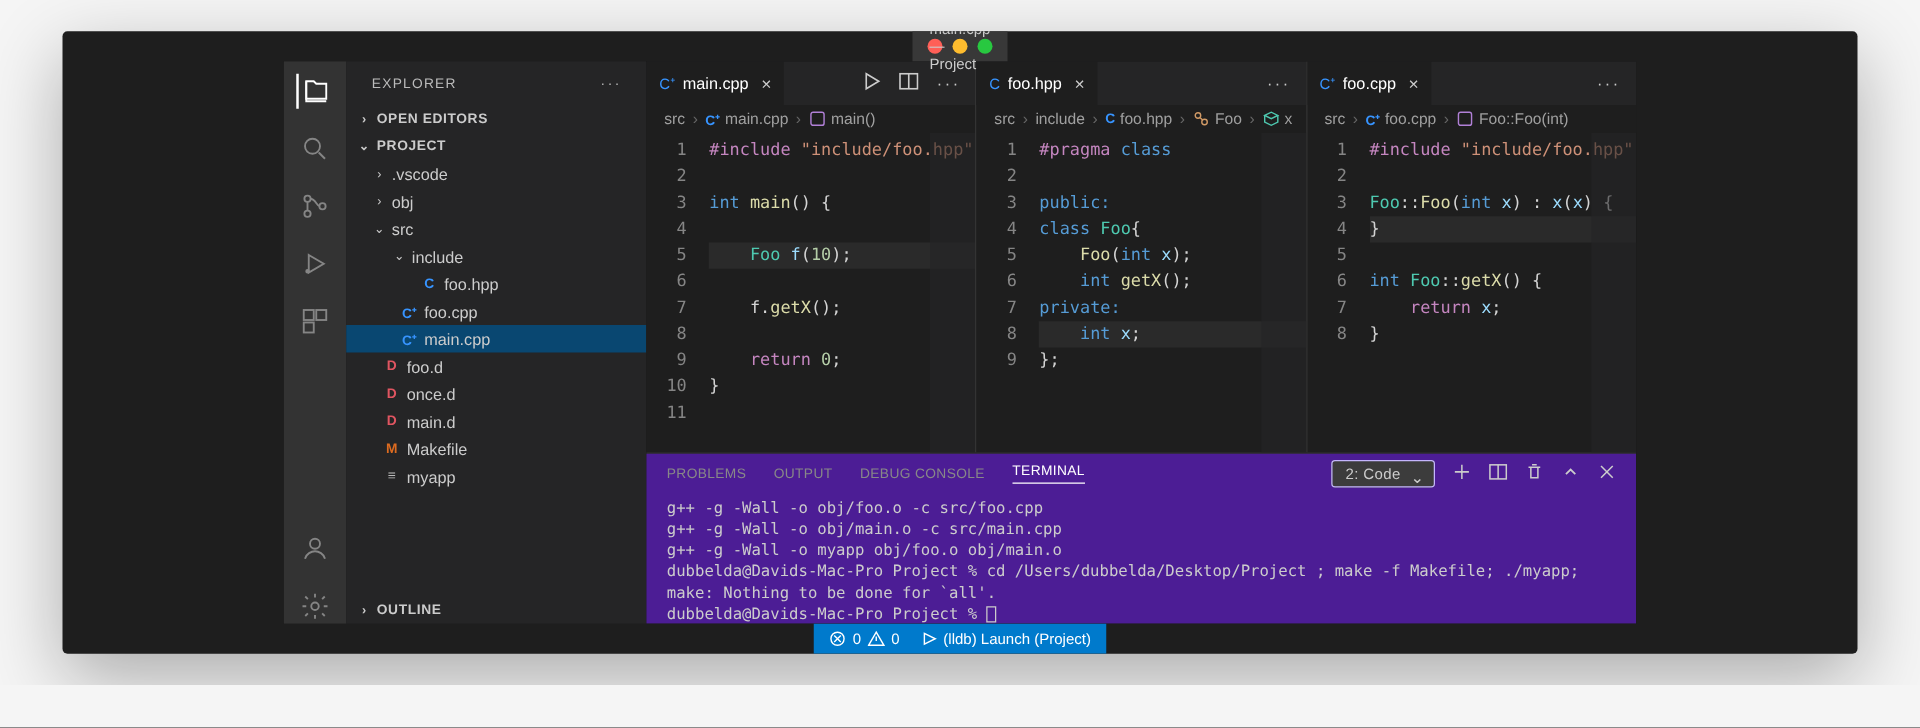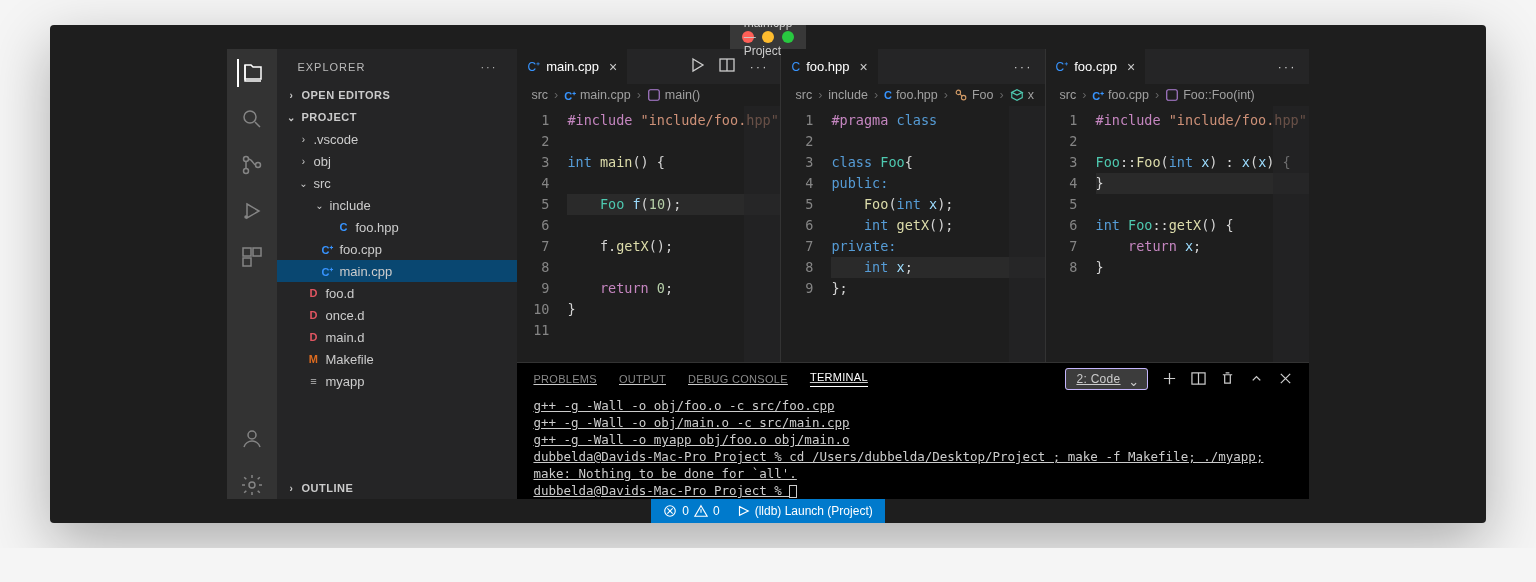--- a/index.html
+++ b/index.html
@@ -81,21 +81,21 @@
 .hint-box { display:inline-block; background:#252526; border:1px solid #454545; padding:2px 8px; border-radius:2px; }
 
 .kw { color:#569cd6; }
 .str { color:#ce9178; }
 .type { color:#4ec9b0; }
 .fn { color:#dcdcaa; }
 .num { color:#b5cea8; }
 .var { color:#9cdcfe; }
 .punct { color:#d4d4d4; }
 .mac { color:#c586c0; }
-.panel { height:136px; display:flex; flex-direction:column; background:#000000;text-decoration:underline; }
+.panel { height:136px; display:flex; flex-direction:column; background:#4c1d95; }
 .panel-tabs { height:32px; display:flex; align-items:center; padding:0 16px; gap:22px; font-size:11px; color:#888; letter-spacing:0.3px; }
 .panel-tab { cursor:pointer; text-transform:uppercase; }
 .panel-tab.active { color:#fff; border-bottom:1px solid #fff; padding-bottom:3px; }
 .panel-actions { margin-left:auto; display:flex; align-items:center; gap:14px; color:#ccc; }
 .panel-actions svg { width:15px; height:15px; }
 .term-select { background:#3c3c3c; color:#ccc; border:1px solid #c4b5fd; font-size:12px; padding:3px 26px 3px 10px; border-radius:3px; position:relative; }
 .term-select-wrap { position:relative; }
 .term-select-wrap::after { content:"⌄"; position:absolute; right:8px; top:2px; color:#ccc; font-size:13px; }
 .terminal-body { flex:1; padding:2px 16px; font-family:Menlo,Consolas,monospace; font-size:12.5px; color:#ccc; line-height:17px; white-space:pre; overflow:hidden; }
 .cursor-box { display:inline-block; width:8px; height:13px; border:1px solid #ccc; vertical-align:middle; }
@@ -360,22 +360,22 @@
                 <div>4</div>
                 <div>5</div>
                 <div>6</div>
                 <div>7</div>
                 <div>8</div>
                 <div>9</div>
             </div>
             <div class="code">
               <div class="line"><span class="mac">#pragma </span><span class="kw">class</span></div>
               <div class="line"></div>
+              <div class="line"><span class="kw">public:</span></div>
               <div class="line"><span class="kw">class </span><span class="type">Foo</span><span class="punct">{</span></div>
-              <div class="line"><span class="kw">public:</span></div>
               <div class="line"><span>    </span><span class="fn">Foo</span><span class="punct">(</span><span class="kw">int </span><span class="var">x</span><span class="punct">);</span></div>
               <div class="line"><span>    </span><span class="kw">int </span><span class="fn">getX</span><span class="punct">();</span></div>
               <div class="line"><span class="kw">private:</span></div>
               <div class="line hl-line"><span>    </span><span class="kw">int </span><span class="var">x</span><span class="punct">;</span></div>
               <div class="line"><span class="punct">};</span></div>
             </div>
             <div class="minimap"></div>
           </div>
         </div>
 

